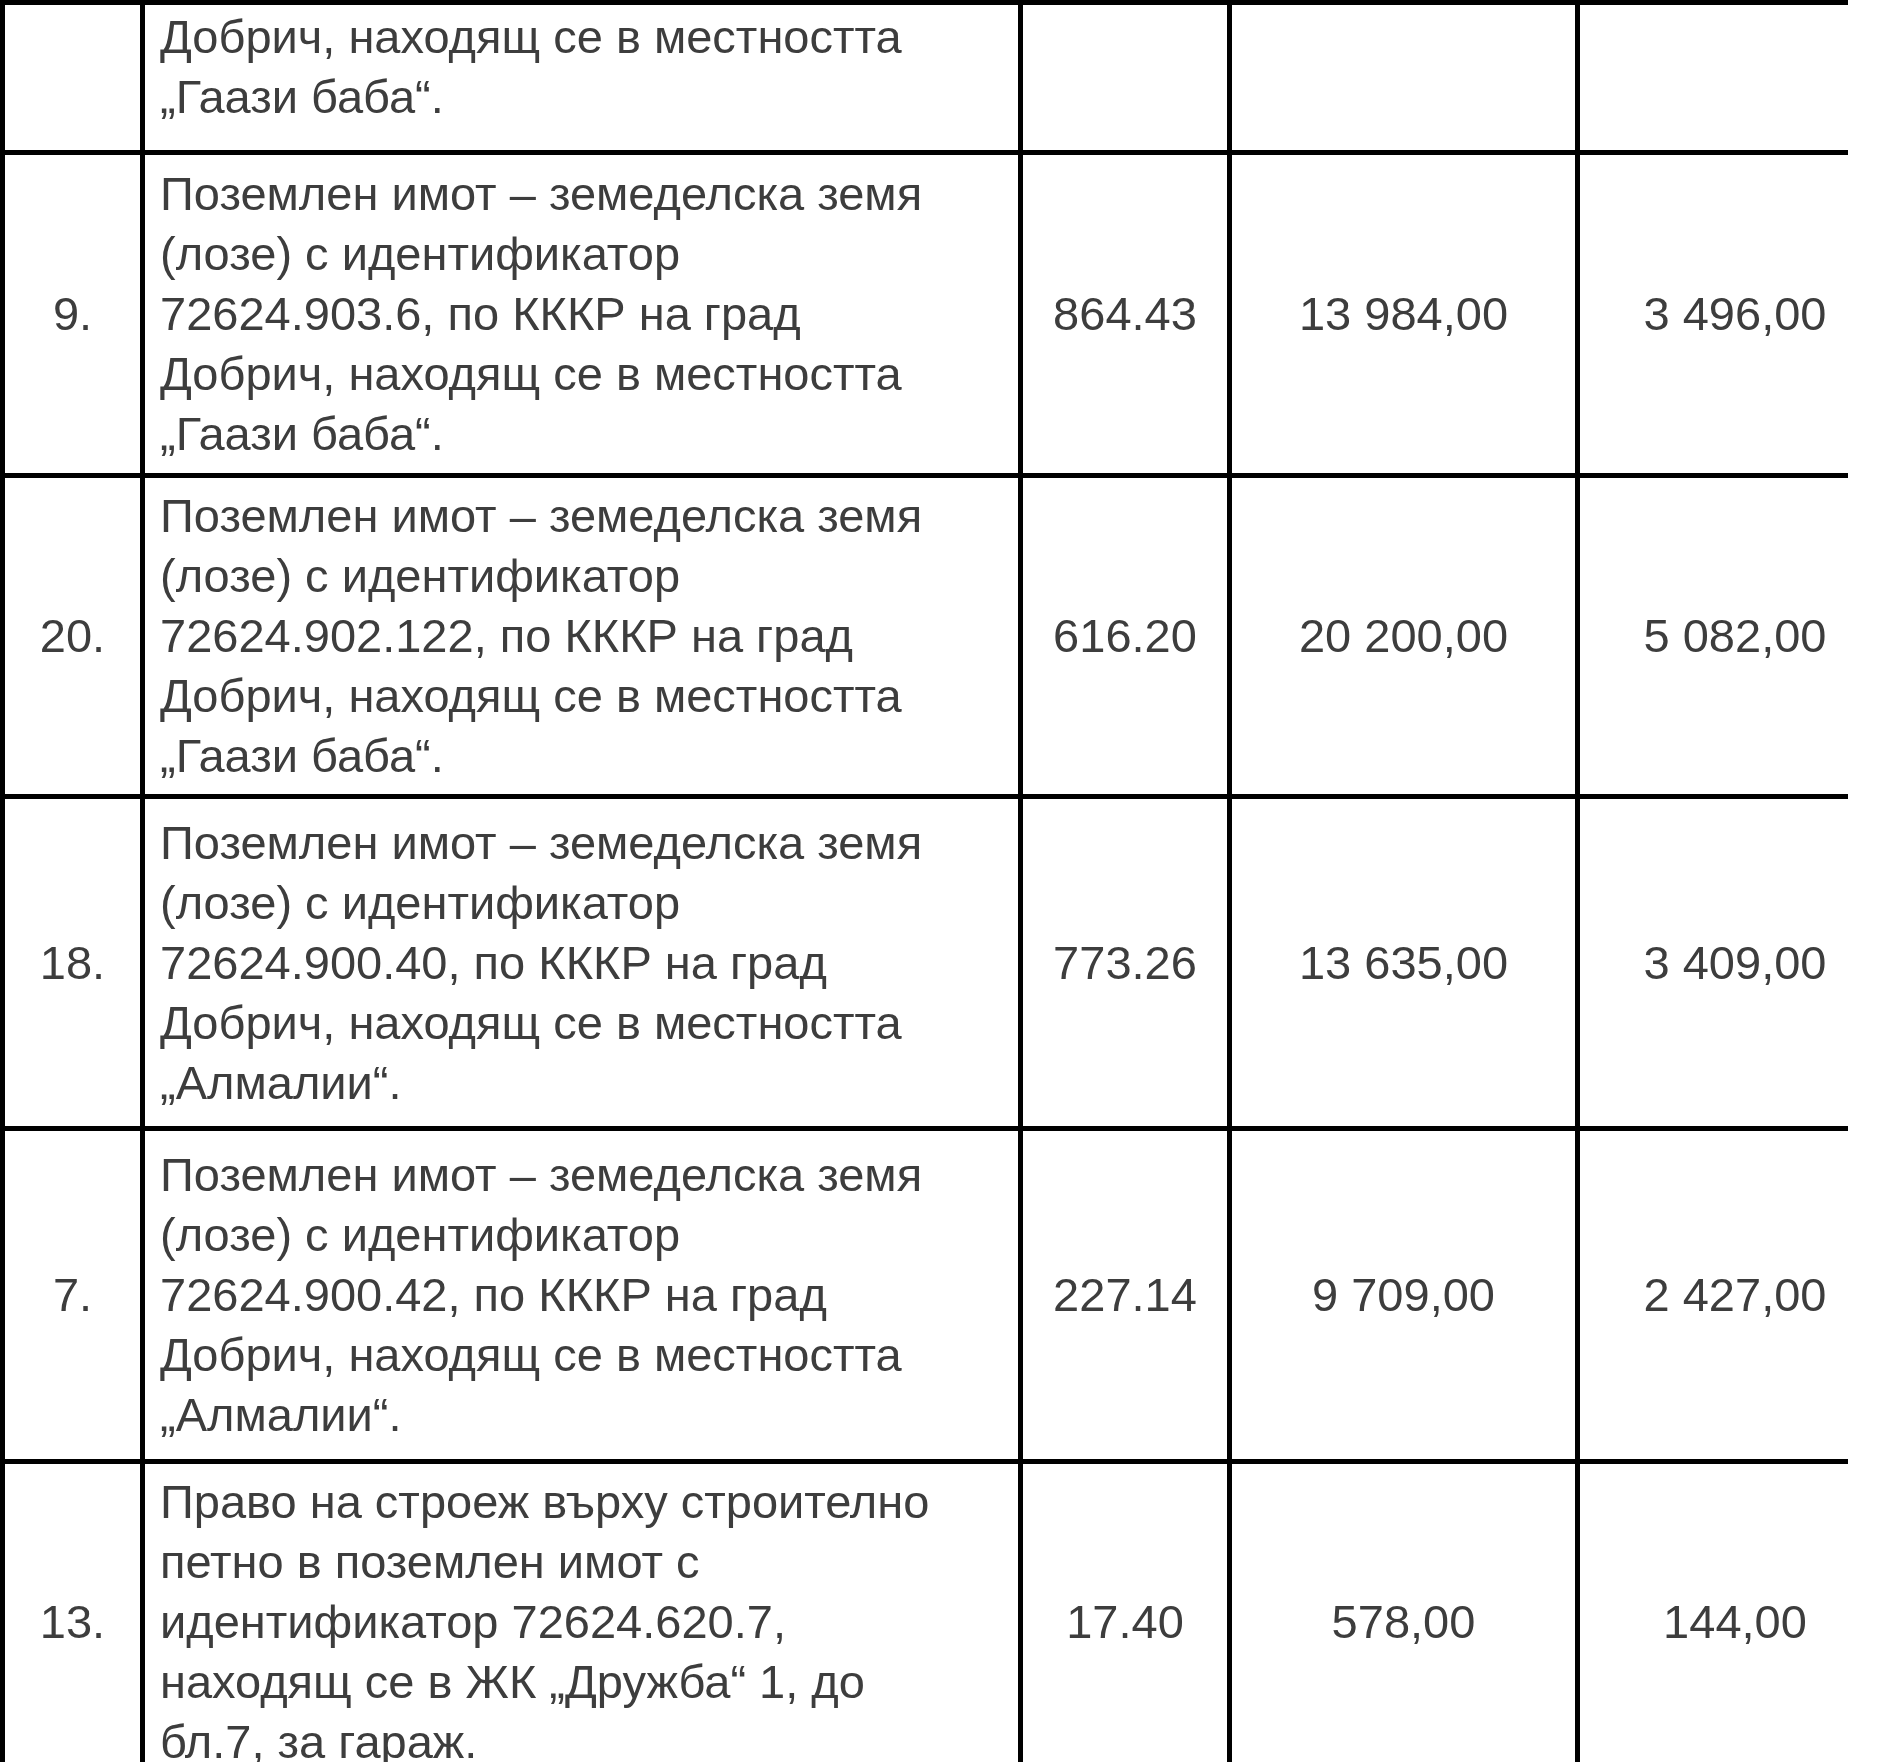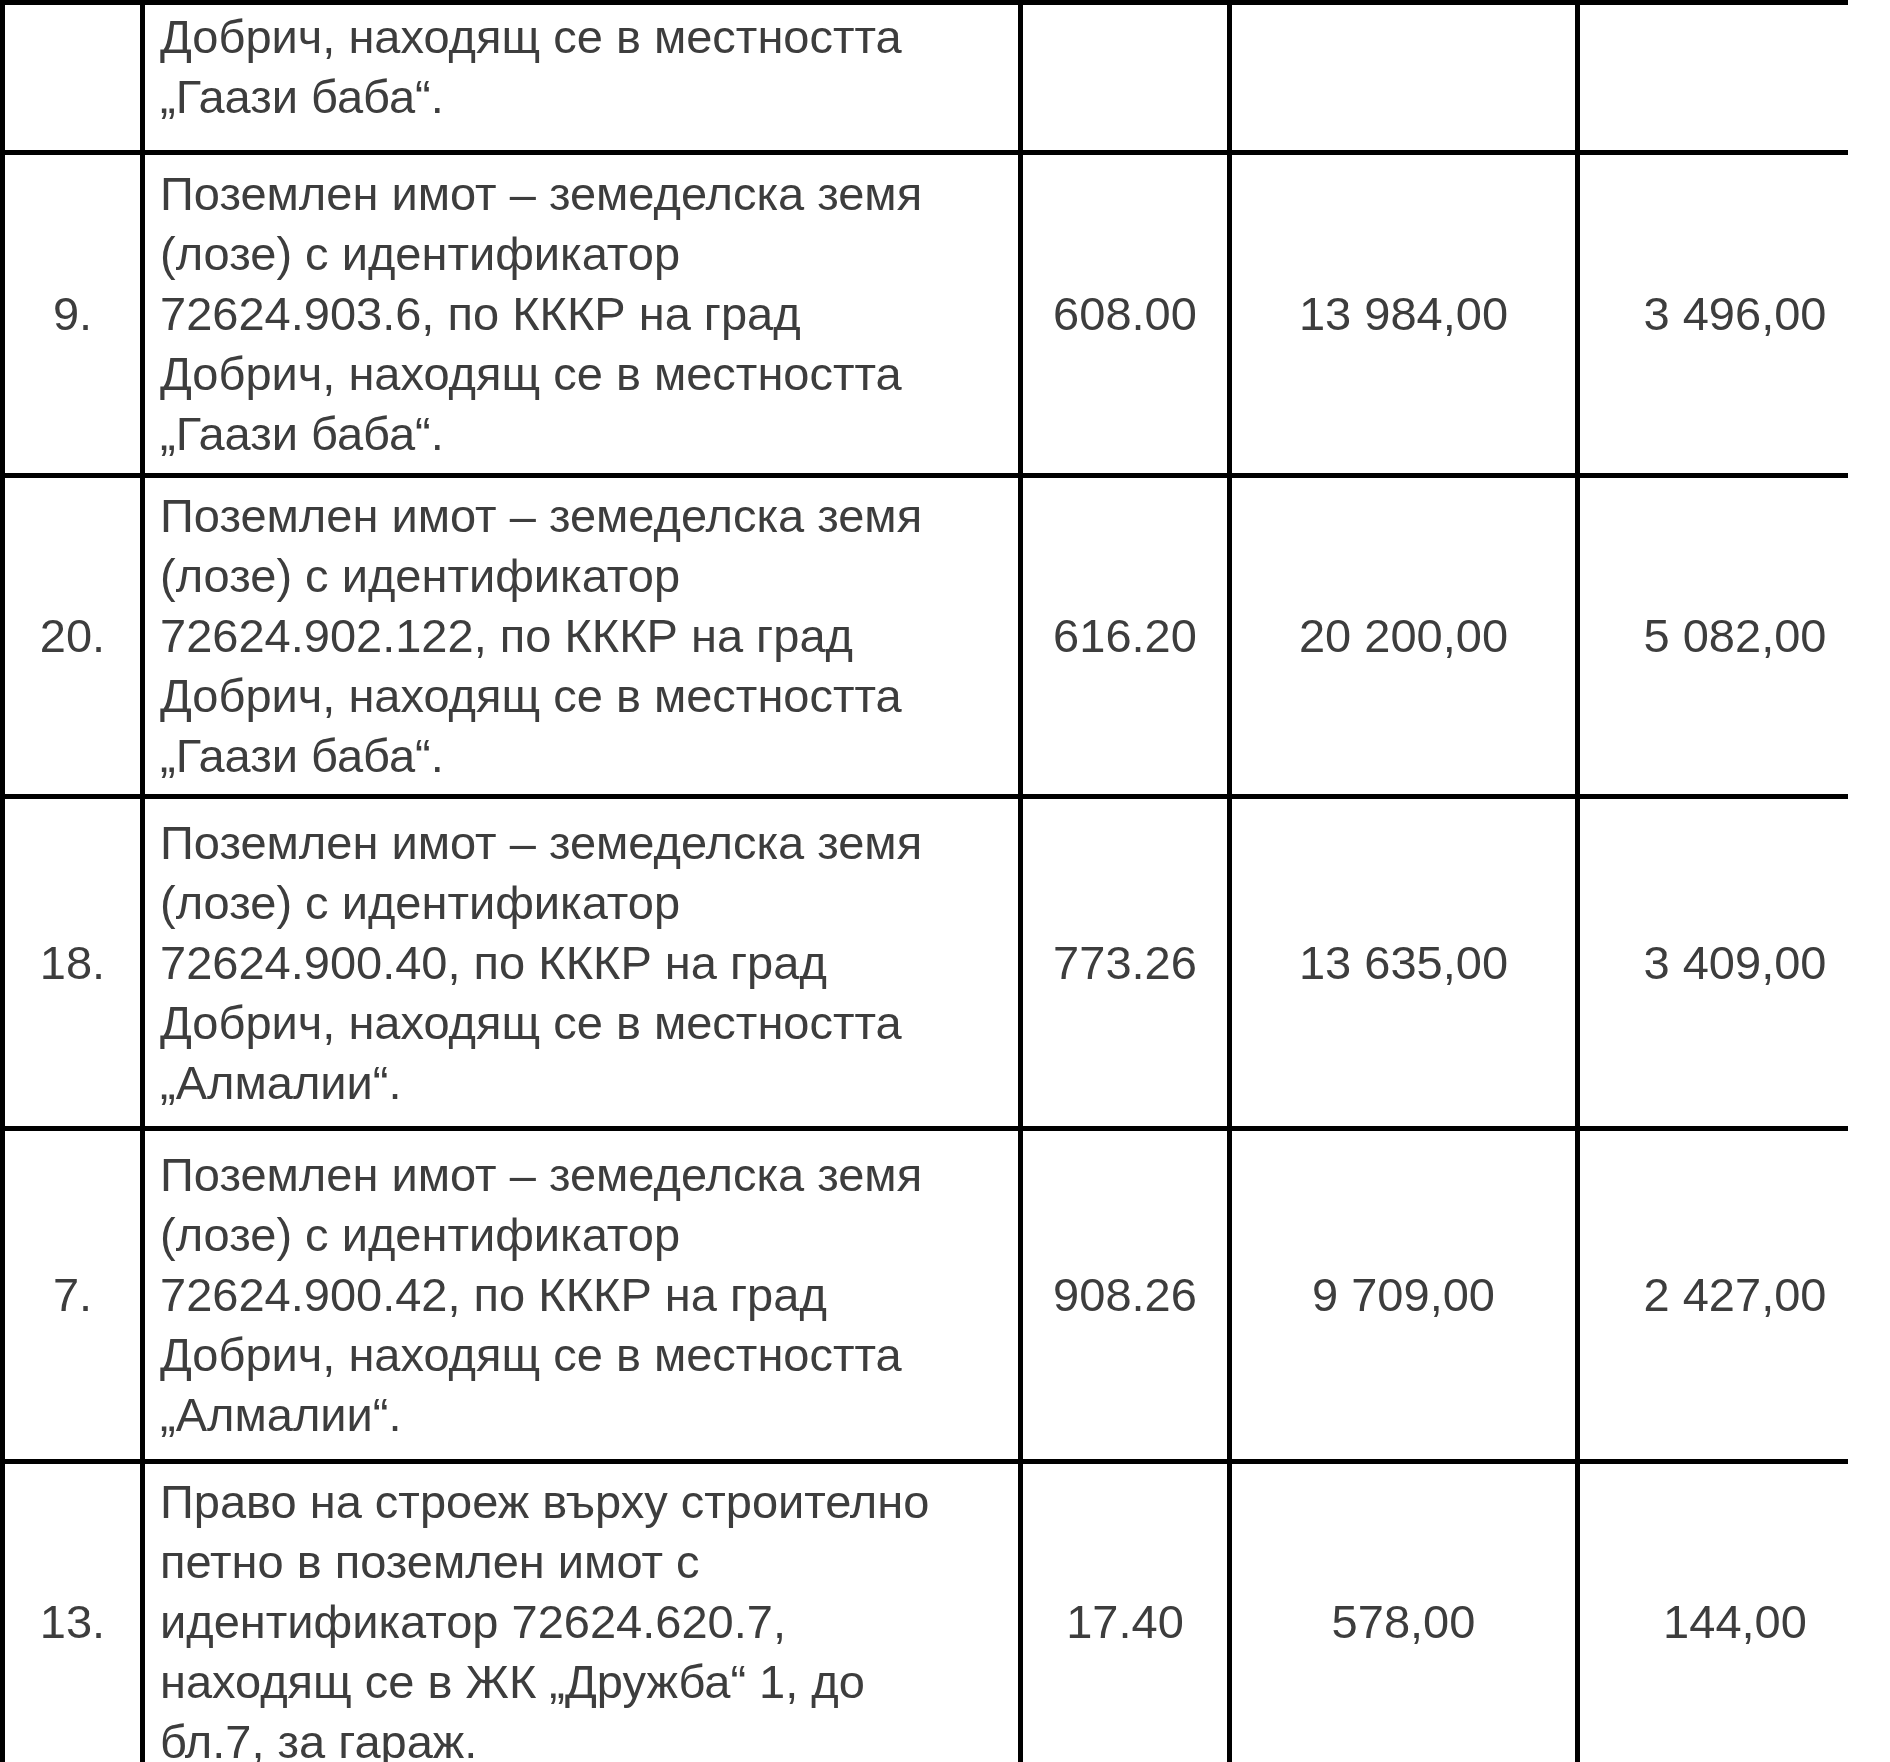--- a/index.html
+++ b/index.html
@@ -76,21 +76,21 @@
       <td class="val-cell"></td>
     </tr>
 
     <tr class="row-9">
       <td class="num-cell">9.</td>
       <td class="desc-cell">Поземлен имот – земеделска земя
 (лозе) с идентификатор
 72624.903.6, по КККР на град
 Добрич, находящ се в местността
 „Гаази баба“.</td>
-      <td class="val-cell">608.00</td>
+      <td class="val-cell">864.43</td>
       <td class="val-cell">13 984,00</td>
       <td class="val-cell">3 496,00</td>
     </tr>
 
     <tr class="row-10">
       <td class="num-cell">20.</td>
       <td class="desc-cell">Поземлен имот – земеделска земя
 (лозе) с идентификатор
 72624.902.122, по КККР на град
 Добрич, находящ се в местността
@@ -112,21 +112,21 @@
       <td class="val-cell">3 409,00</td>
     </tr>
 
     <tr class="row-12">
       <td class="num-cell">7.</td>
       <td class="desc-cell">Поземлен имот – земеделска земя
 (лозе) с идентификатор
 72624.900.42, по КККР на град
 Добрич, находящ се в местността
 „Алмалии“.</td>
-      <td class="val-cell">908.26</td>
+      <td class="val-cell">227.14</td>
       <td class="val-cell">9 709,00</td>
       <td class="val-cell">2 427,00</td>
     </tr>
 
     <tr class="row-13">
       <td class="num-cell">13.</td>
       <td class="desc-cell">Право на строеж върху строително
 петно в поземлен имот с
 идентификатор 72624.620.7,
 находящ се в ЖК „Дружба“ 1, до

